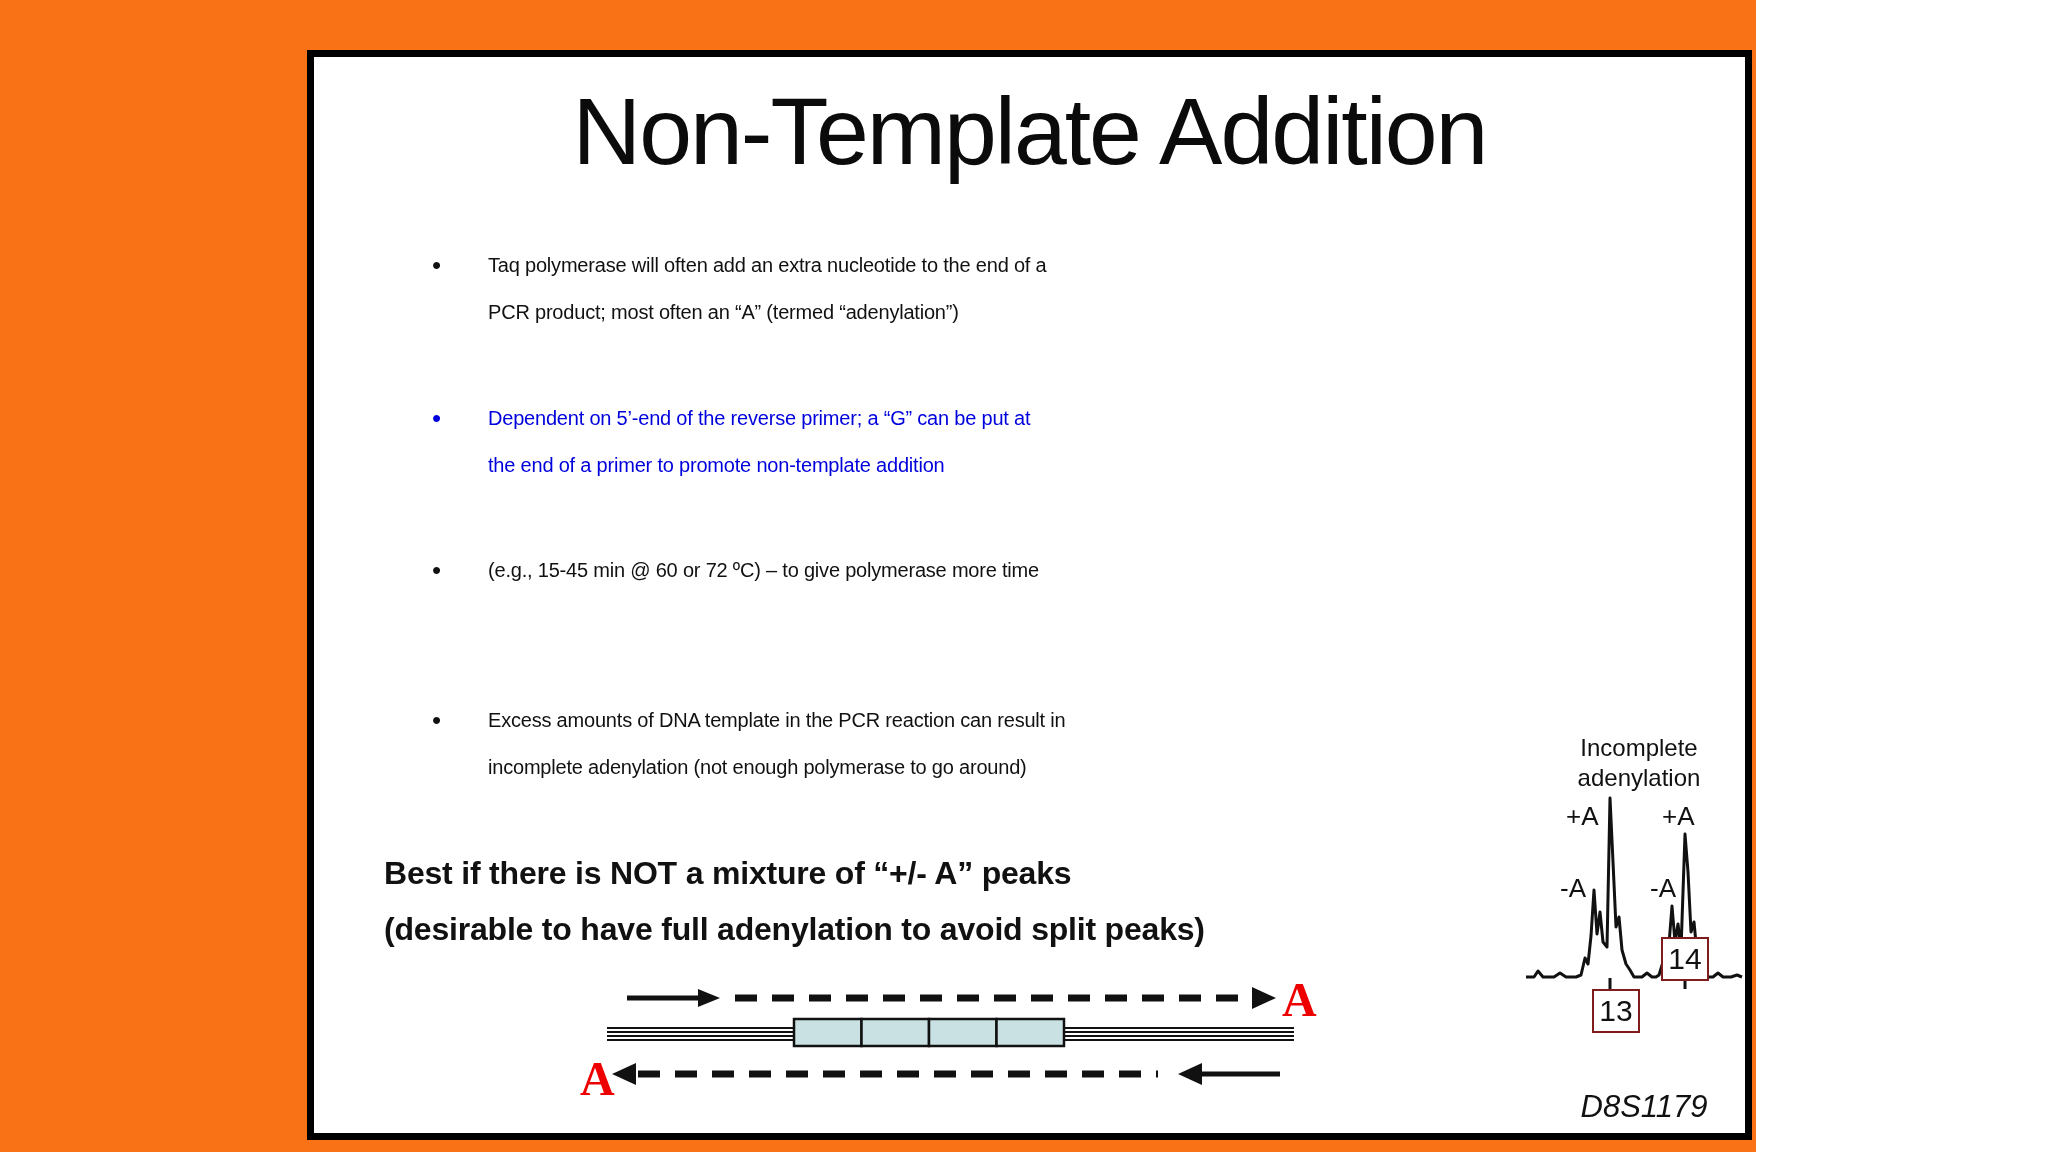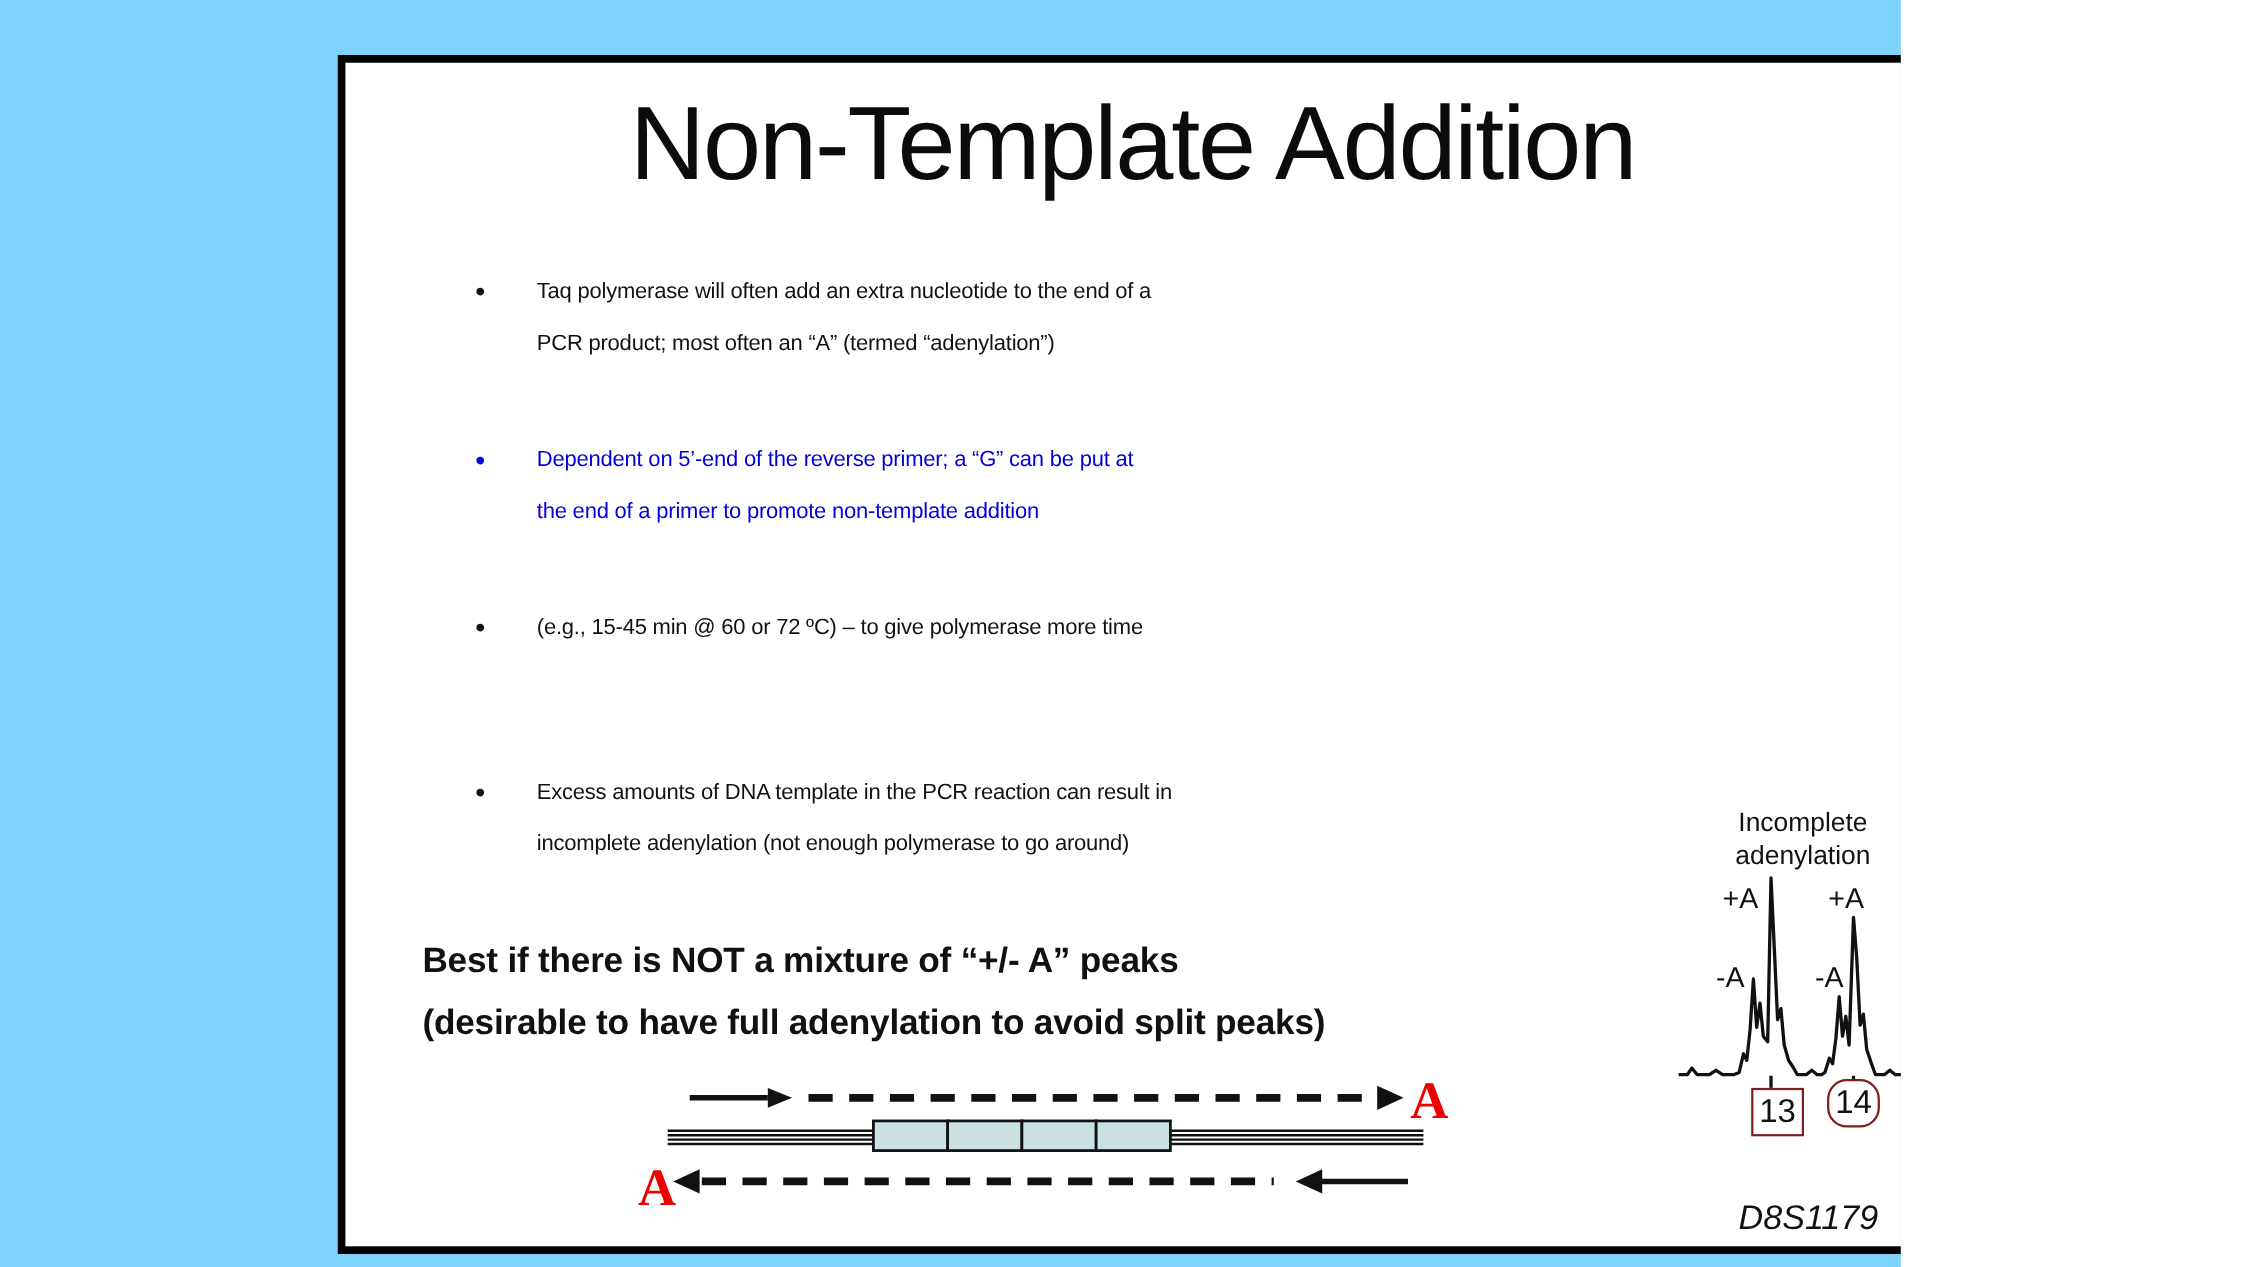--- a/index.html
+++ b/index.html
@@ -1,36 +1,36 @@
 <!DOCTYPE html>
 <html><head>
 <meta charset="utf-8">
 <style>
   html,body{margin:0;padding:0;background:#ffffff;}
-  .stage{position:relative;width:1728px;height:1152px;background:#7dd3fc;overflow:hidden;
-         font-family:"Liberation Sans", sans-serif;color:#111;}
+  .stage{position:relative;width:1728px;height:1152px;background:#f97316;overflow:hidden;
+         font-family:"Liberation Sans", sans-serif;color:#111;padding-left:28px;}
   .slide{position:absolute;left:307px;top:50px;width:1445px;height:1090px;
          border:7px solid #000;box-sizing:border-box;background:#fff;}
   .title{position:absolute;left:0;right:0;top:20px;text-align:center;
          font-size:95px;letter-spacing:-2px;color:#0b0b0b;white-space:nowrap;}
   .bullet{position:absolute;left:118px;display:flex;}
   .bullet .dot{width:56px;font-size:26px;line-height:47px;}
   .bullet .lines{font-size:20px;line-height:47px;letter-spacing:-0.2px;white-space:nowrap;}
   .bullet.em .lines{color:#0000dd;font-weight:normal;}
   .bullet.em .dot{color:#0000dd;}
   .callout{position:absolute;left:70px;top:788px;font-size:32px;font-weight:bold;
            line-height:56px;letter-spacing:-0.2px;white-space:nowrap;}
   .epg-caption{position:absolute;left:1245px;top:676px;width:160px;text-align:center;
                font-size:24px;line-height:30px;color:#111;}
   .peak-label{position:absolute;font-size:26px;color:#111;}
   .pa1{left:1252px;top:744px;} .pa2{left:1348px;top:744px;}
   .ma1{left:1246px;top:816px;} .ma2{left:1336px;top:816px;}
   .allele-box{position:absolute;width:44px;height:40px;border:2px solid #7f1d1d;
               text-align:center;font-size:30px;line-height:40px;background:#fff;}
-  .ab13{left:1278px;top:932px;} .ab14{left:1347px;top:924px;border-radius:18px;}
+  .ab13{left:1278px;top:932px;} .ab14{left:1347px;top:880px;}
   .marker-label{position:absolute;left:1240px;top:1032px;width:180px;text-align:center;
                 font-size:31px;color:#111;font-style:italic;}
   .dna-svg{position:absolute;left:266px;top:925px;}
   .peaks-svg{position:absolute;left:1210px;top:735px;}
   .adenine{fill:#ee0000;font-family:"Liberation Serif", serif;font-weight:bold;font-size:48px;}
   svg .ink{stroke:#111;fill:none;}
 </style>
 </head>
 <body>
 

